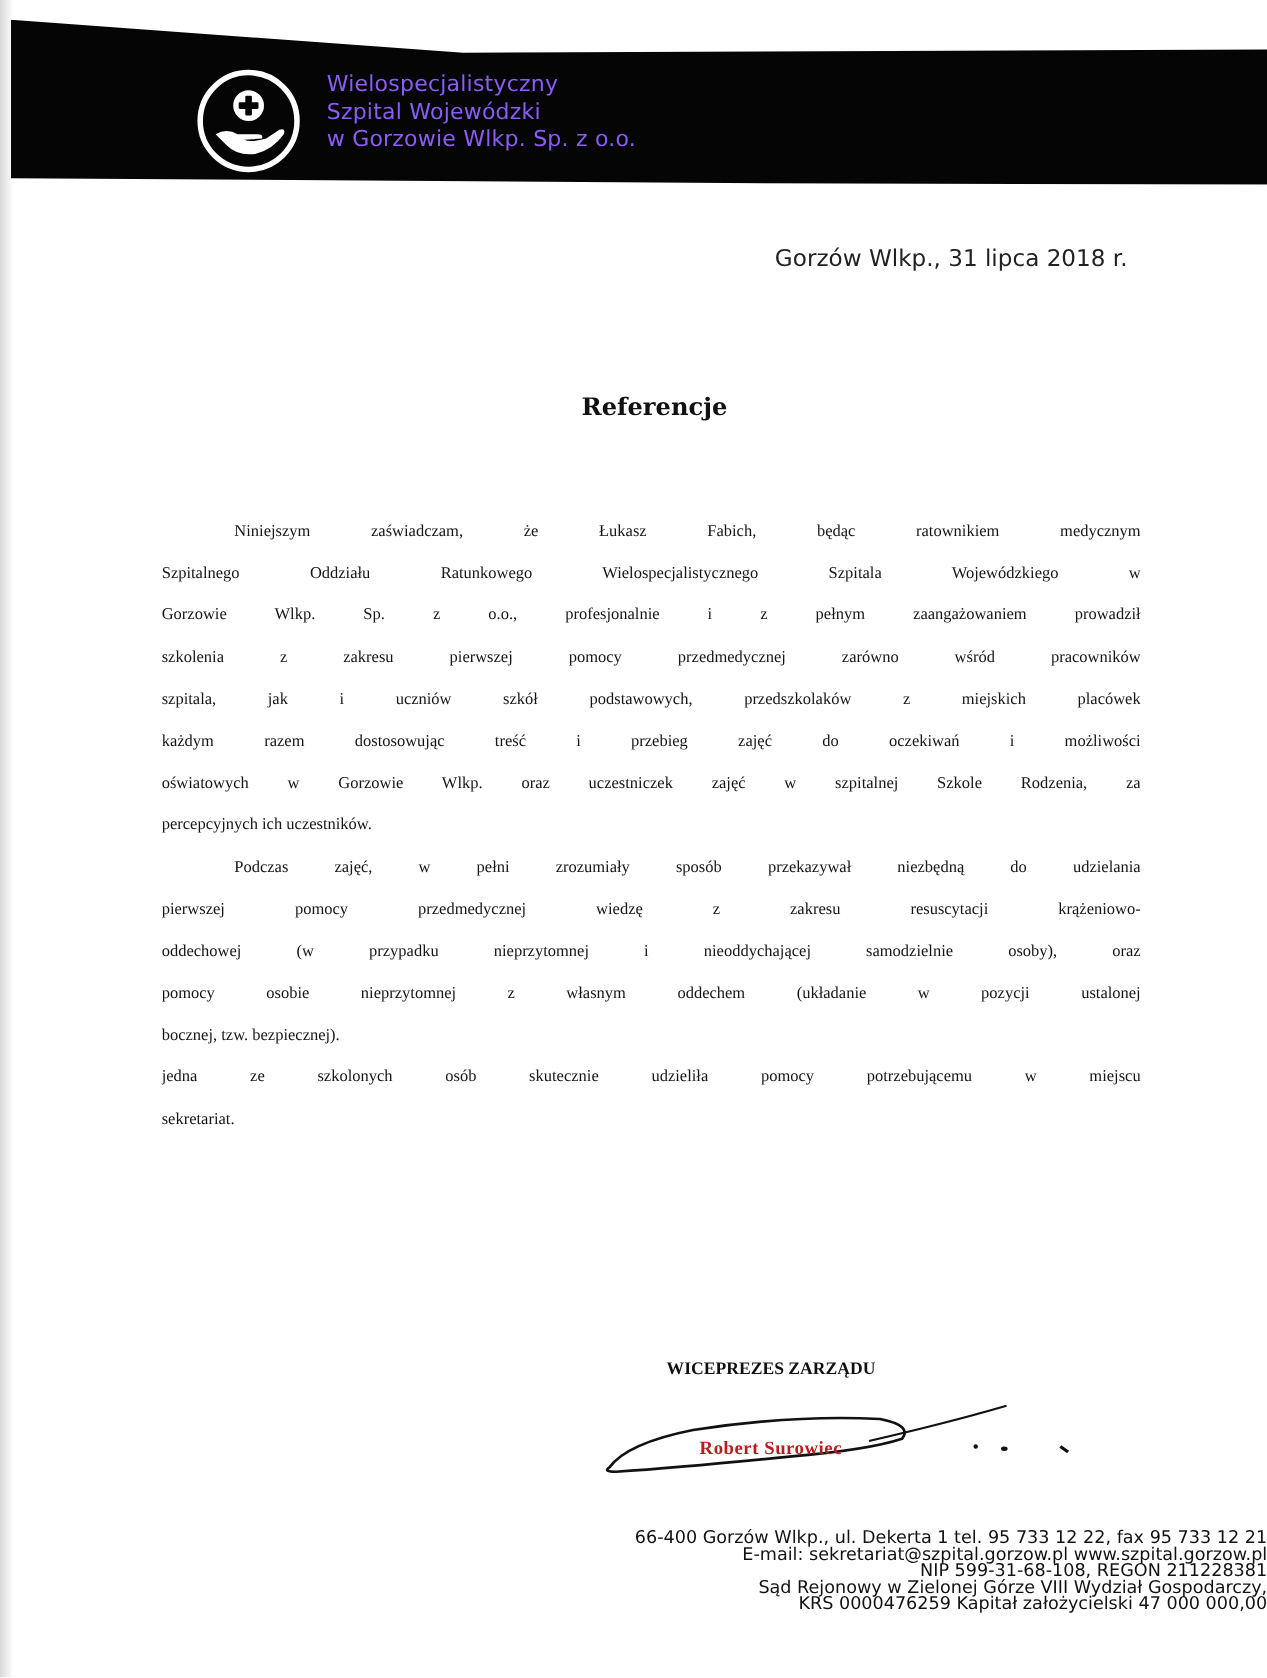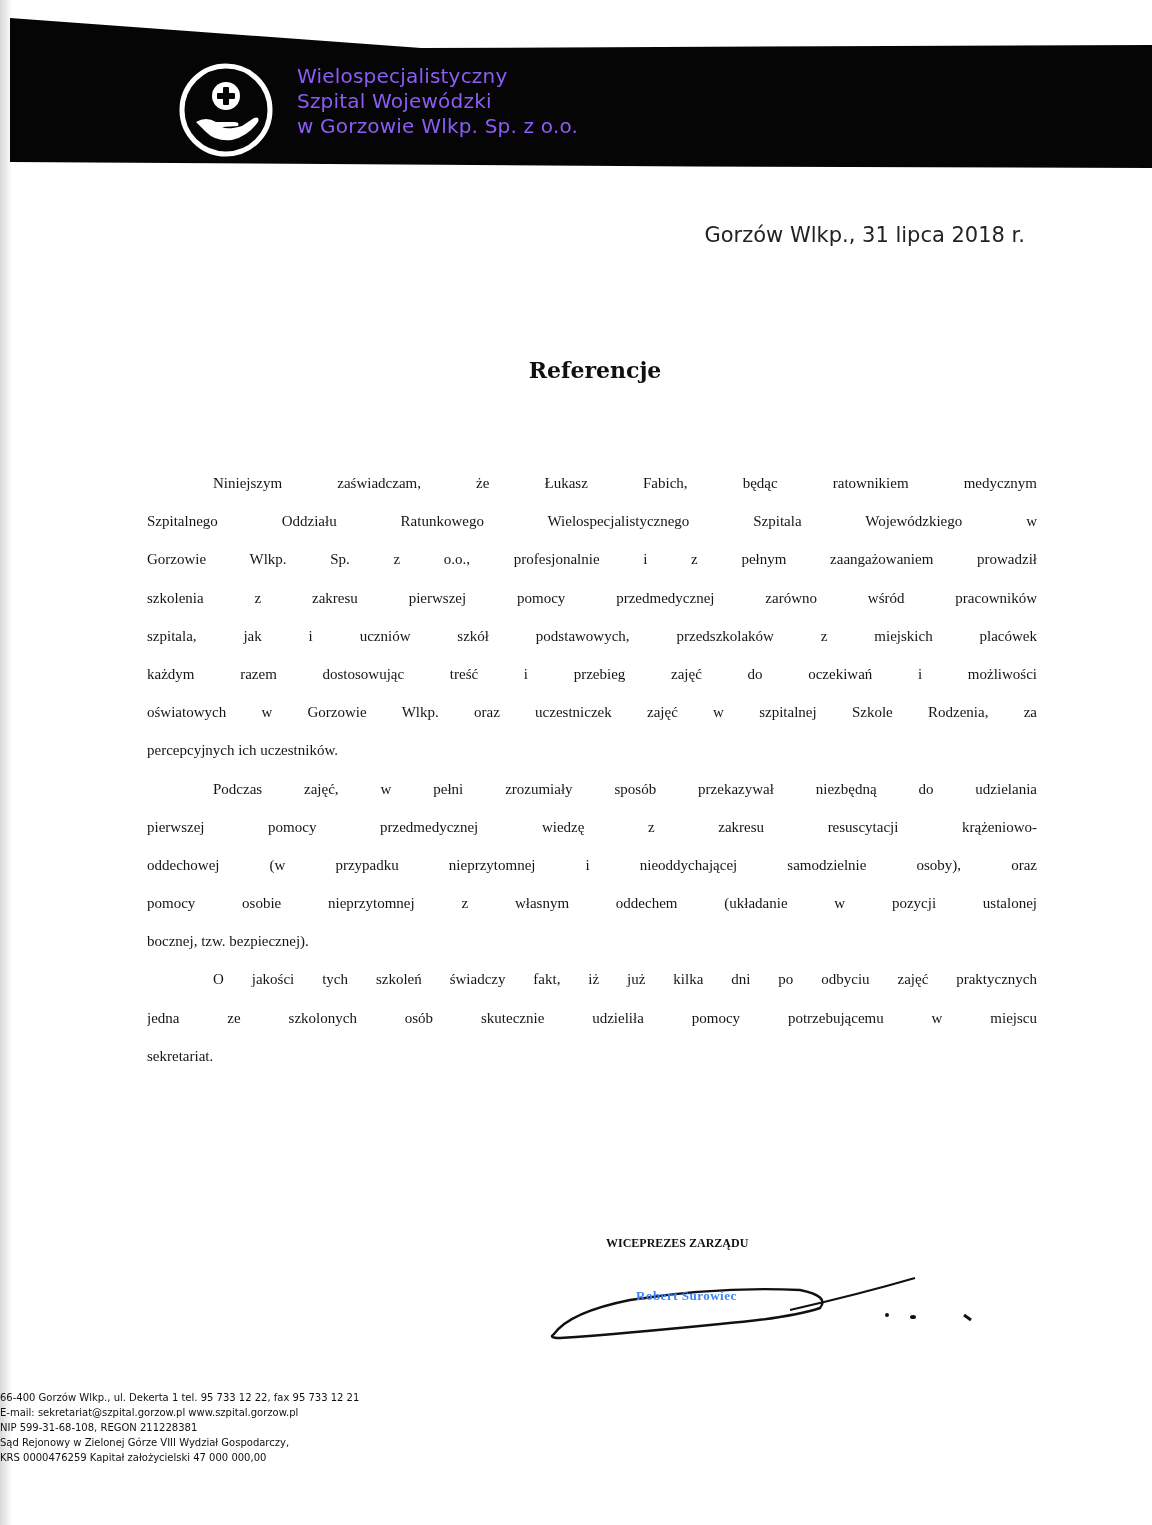--- a/index.html
+++ b/index.html
@@ -40,32 +40,32 @@
     position: absolute; left: 147px; top: 464px; width: 890px;
     font-family: "Liberation Serif", serif; font-size: 15px; line-height: 38.2px;
     color: #151515;
   }
   .line { display: block; text-align: justify; text-align-last: justify; white-space: nowrap; height: 38.2px; }
   .line.last { text-align-last: left; }
   .line.indent { padding-left: 66px; }
   .signature-block { position: absolute; left: 540px; top: 1232px; width: 460px; height: 110px; }
   .position-label {
     position: absolute; left: 66px; top: 4px;
-    font-family: "Liberation Serif", serif; font-weight: bold; font-size: 12px;
+    font-family: "Liberation Serif", serif; font-weight: bold; font-size: 16px;
     color: #111; white-space: nowrap;
   }
   .signer-name {
-    position: absolute; left: 96px; top: 56px;
-    font-family: "Liberation Serif", serif; font-weight: bold; font-size: 13px;
-    color: #3b82f6; white-space: nowrap; letter-spacing: 0.5px;
+    position: absolute; left: 96px; top: 75px;
+    font-family: "Liberation Serif", serif; font-weight: bold; font-size: 17px;
+    color: #b91c1c; white-space: nowrap; letter-spacing: 0.5px;
   }
   .sig-svg { position: absolute; left: 0; top: 30px; width: 460px; height: 80px; }
   .footer {
-    position: absolute; left: 0; width: 1152px; top: 1390px; text-align: left;
-    font-family: "DejaVu Sans", sans-serif; font-size: 10px; line-height: 15px; color: #111;
+    position: absolute; left: 0; width: 1152px; top: 1390px; text-align: right;
+    font-family: "DejaVu Sans", sans-serif; font-size: 16px; line-height: 15px; color: #111;
   }
   .footer div { white-space: nowrap; }
 </style>
 </head>
 <body>
 
 <div class="edge-left"></div>
 
 <div class="header-band"></div>
 
@@ -99,21 +99,20 @@
     <span class="line last" style="white-space: normal; overflow: hidden;">percepcyjnych ich uczestników.</span>
   </div>
   <div>
     <span class="line indent" style="white-space: normal; overflow: hidden;">Podczas zajęć, w pełni zrozumiały sposób przekazywał niezbędną do udzielania</span>
     <span class="line" style="white-space: normal; overflow: hidden;">pierwszej pomocy przedmedycznej wiedzę z zakresu resuscytacji krążeniowo-</span>
     <span class="line" style="white-space: normal; overflow: hidden;">oddechowej (w przypadku nieprzytomnej i nieoddychającej samodzielnie osoby), oraz</span>
     <span class="line" style="white-space: normal; overflow: hidden;">pomocy osobie nieprzytomnej z własnym oddechem (układanie w pozycji ustalonej</span>
     <span class="line last" style="white-space: normal; overflow: hidden;">bocznej, tzw. bezpiecznej).</span>
   </div>
   <div>
-    <span class="line indent" style="white-space: normal; overflow: hidden;">O jakości tych szkoleń świadczy fakt, iż już kilka dni po odbyciu zajęć praktycznych</span>
     <span class="line" style="white-space: normal; overflow: hidden;">jedna ze szkolonych osób skutecznie udzieliła pomocy potrzebującemu w miejscu</span>
     <span class="line last" style="white-space: normal; overflow: hidden;">sekretariat.</span>
   </div>
 </div>
 
 <div class="signature-block">
   <div class="position-label">WICEPREZES ZARZĄDU</div>
   <svg class="sig-svg" viewBox="0 0 460 80">
     <path d="M14 72 Q30 50 90 38 Q180 24 260 28 Q290 34 280 46 Q250 56 180 62 Q80 72 20 76 Q8 76 14 72 Z" fill="none" stroke="#111" stroke-width="2.4"></path>
     <path d="M250 48 Q320 32 375 16" fill="none" stroke="#111" stroke-width="2"></path>

